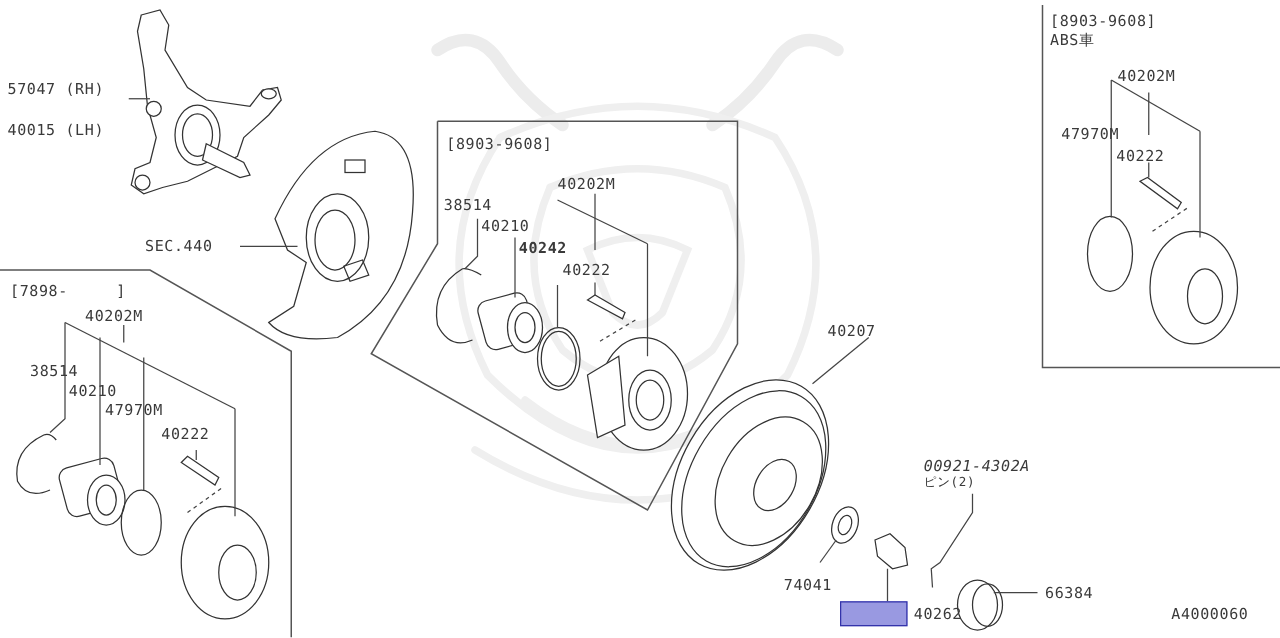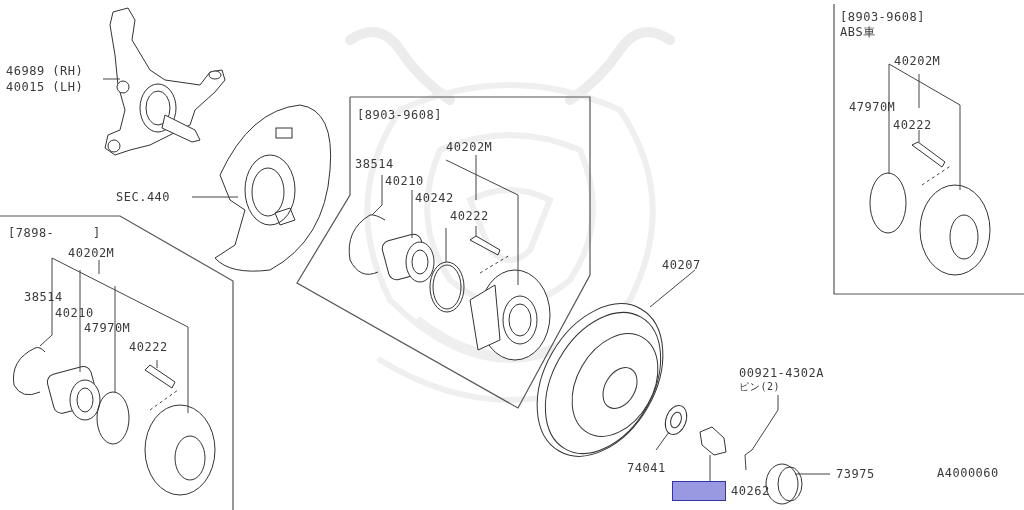--- a/index.html
+++ b/index.html
@@ -122,45 +122,45 @@
     <ellipse class="pt2" cx="964" cy="237" rx="14" ry="22"></ellipse>
     <path class="pt" d="M912 145 L918 142 L945 162 L942 167 Z"></path>
     <line class="dash" x1="922" y1="185" x2="952" y2="165"></line>
     <line class="ln" x1="919" y1="130" x2="919" y2="142"></line>
     <line class="ln" x1="960" y1="105" x2="960" y2="190"></line>
     <line class="ln" x1="889" y1="64" x2="960" y2="105"></line>
     <line class="ln" x1="919" y1="74" x2="919" y2="108"></line>
   </g>
 </svg>
 
-<div class="lbl part-link" style="left:6px;top:64px;">46989 (RH)</div>
-<div class="lbl part-link" style="left:6px;top:80px;">40015 (LH)</div>
+<div class="lbl part-link" style="left:6px;top:64px;">57047 (RH)</div>
+<div class="lbl part-link" style="left:6px;top:97px;">40015 (LH)</div>
 <div class="lbl part-link" style="left:116px;top:190px;">SEC.440</div>
 
 <div class="lbl" style="left:357px;top:108px;">[8903-9608]</div>
 <div class="lbl part-link" style="left:446px;top:140px;">40202M</div>
 <div class="lbl part-link" style="left:355px;top:157px;">38514</div>
 <div class="lbl part-link" style="left:385px;top:174px;">40210</div>
-<div class="lbl part-link" style="left:415px;top:191px;">40242</div>
+<div class="lbl part-link" style="left:415px;top:191px;font-weight:bold;">40242</div>
 <div class="lbl part-link" style="left:450px;top:209px;">40222</div>
 
 <div class="lbl" style="left:8px;top:226px;white-space:pre;">[7898-     ]</div>
 <div class="lbl part-link" style="left:68px;top:246px;">40202M</div>
 <div class="lbl part-link" style="left:24px;top:290px;">38514</div>
 <div class="lbl part-link" style="left:55px;top:306px;">40210</div>
 <div class="lbl part-link" style="left:84px;top:321px;">47970M</div>
 <div class="lbl part-link" style="left:129px;top:340px;">40222</div>
 
 <div class="lbl" style="left:840px;top:10px;">[8903-9608]</div>
 <div class="lbl" style="left:840px;top:25px;">ABS車</div>
 <div class="lbl part-link" style="left:894px;top:54px;">40202M</div>
 <div class="lbl part-link" style="left:849px;top:100px;">47970M</div>
 <div class="lbl part-link" style="left:893px;top:118px;">40222</div>
 
 <div class="lbl part-link" style="left:662px;top:258px;text-align:right;">40207</div>
 <div class="lbl part-link" style="left:627px;top:461px;">74041</div>
 <div class="hl" style="left:672px;top:481px;width:54px;height:20px;"></div>
 <div class="lbl part-link" style="left:683px;top:484px;margin-left:48px;">40262</div>
-<div class="lbl part-link" style="left:739px;top:366px;">00921-4302A</div>
+<div class="lbl part-link" style="left:739px;top:366px;font-style:italic;">00921-4302A</div>
 <div class="lbl small" style="left:739px;top:381px;">ピン(2)</div>
-<div class="lbl part-link" style="left:836px;top:467px;">73975</div>
+<div class="lbl part-link" style="left:836px;top:467px;">66384</div>
 
-<div class="lbl" style="left:937px;top:466px;">A4000060</div>
+<div class="lbl" style="left:937px;top:484px;">A4000060</div>
 
 </body></html>

